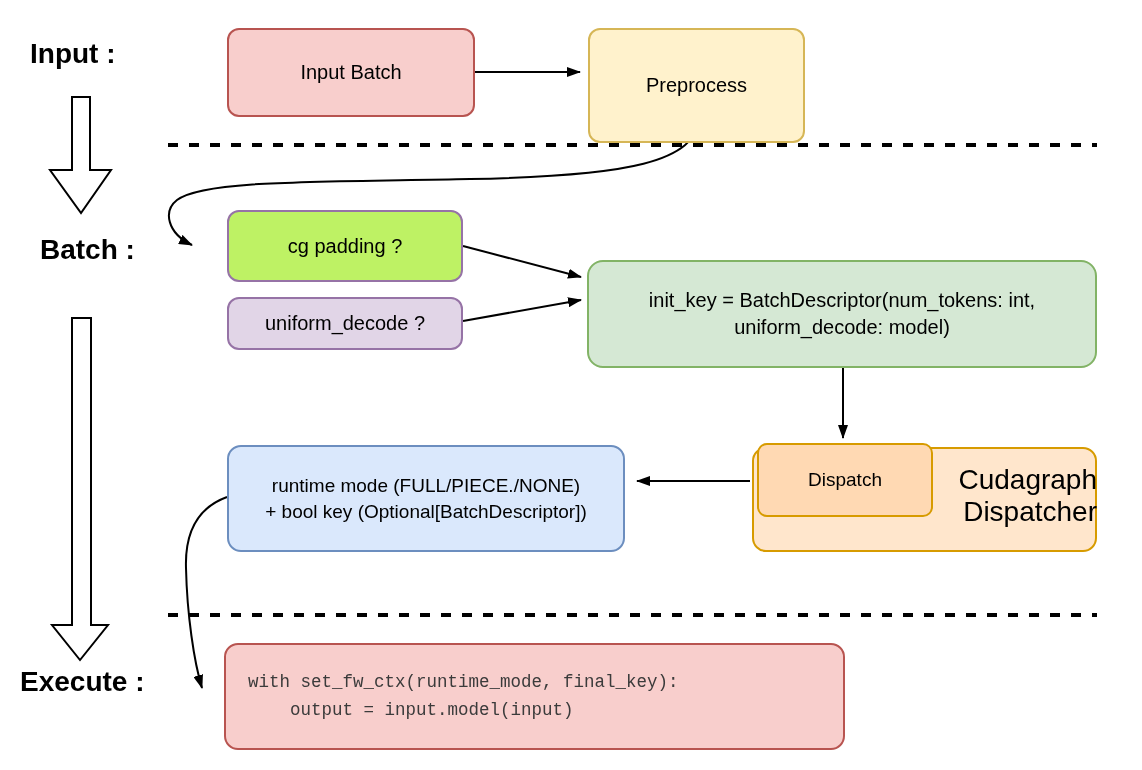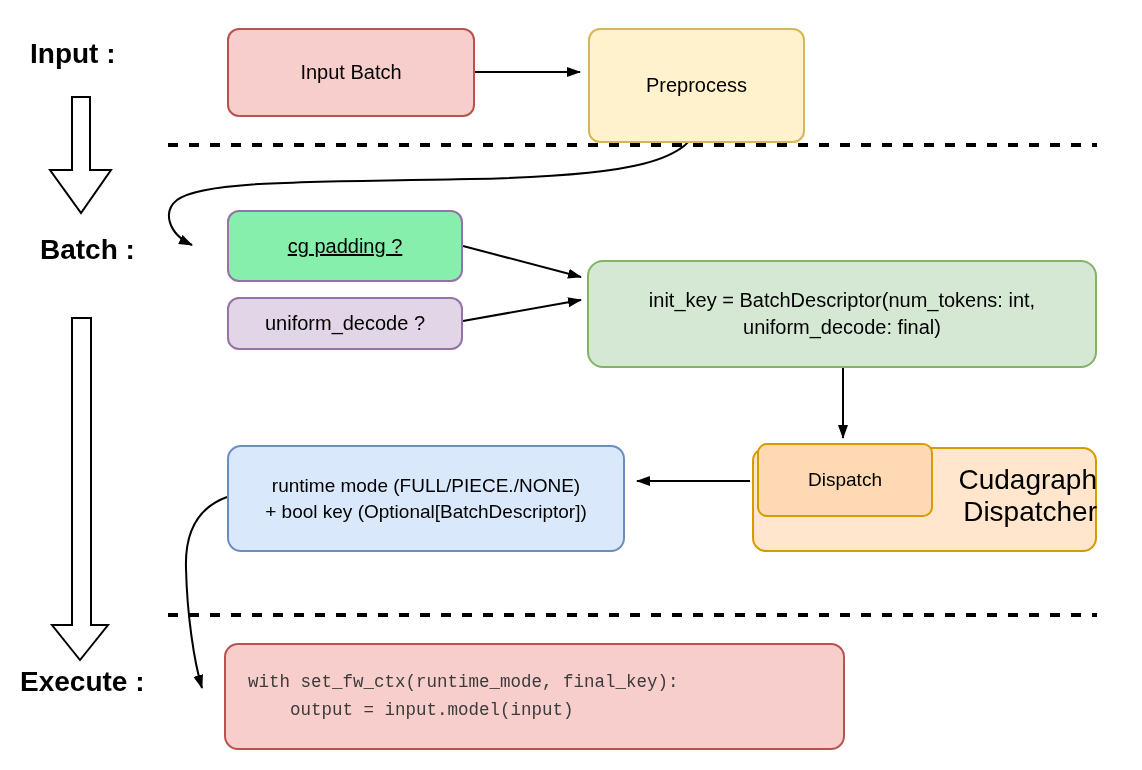--- a/index.html
+++ b/index.html
@@ -98,29 +98,29 @@
   <div class="section-label lbl-plan">Batch :</div>
   <div class="section-label lbl-execute">Execute :</div>
 
   <div class="node n-input-batch" style="background-color: rgb(248, 206, 204); border-color: rgb(184, 84, 80);">
     <span>Input Batch</span>
   </div>
   <div class="node n-preprocess" style="background-color: rgb(255, 242, 204); border-color: rgb(214, 182, 86);">
     <span>Preprocess</span>
   </div>
 
-  <div class="node n-cg-padding" style="background-color: #86efac; border-color: rgb(150, 115, 166); text-decoration: underline;">
+  <div class="node n-cg-padding" style="background-color: #bef264; border-color: rgb(150, 115, 166);">
     <span>cg padding ?</span>
   </div>
   <div class="node n-uniform-decode" style="background-color: rgb(225, 213, 231); border-color: rgb(150, 115, 166);">
     <span>uniform_decode ?</span>
   </div>
   <div class="node n-init-key" style="background-color: rgb(213, 232, 212); border-color: rgb(130, 179, 102);">
     <span>init_key = BatchDescriptor(num_tokens: int,</span>
-    <span>uniform_decode: final)</span>
+    <span>uniform_decode: model)</span>
   </div>
 
   <div class="node n-cudagraph" style="background-color: rgb(255, 230, 204); border-color: rgb(215, 155, 0);"></div>
   <div class="node n-dispatch" style="background-color: rgb(255, 217, 179); border-color: rgb(215, 155, 0);">
     <span>Dispatch</span>
   </div>
   <div class="cudagraph-label">
     <div>Cudagraph</div>
     <div>Dispatcher</div>
   </div>

